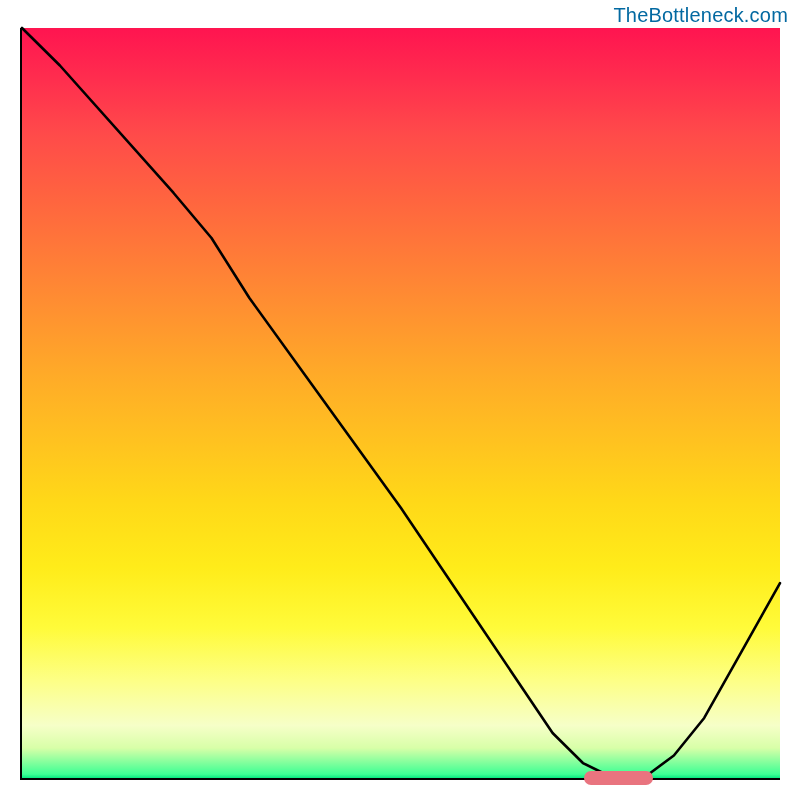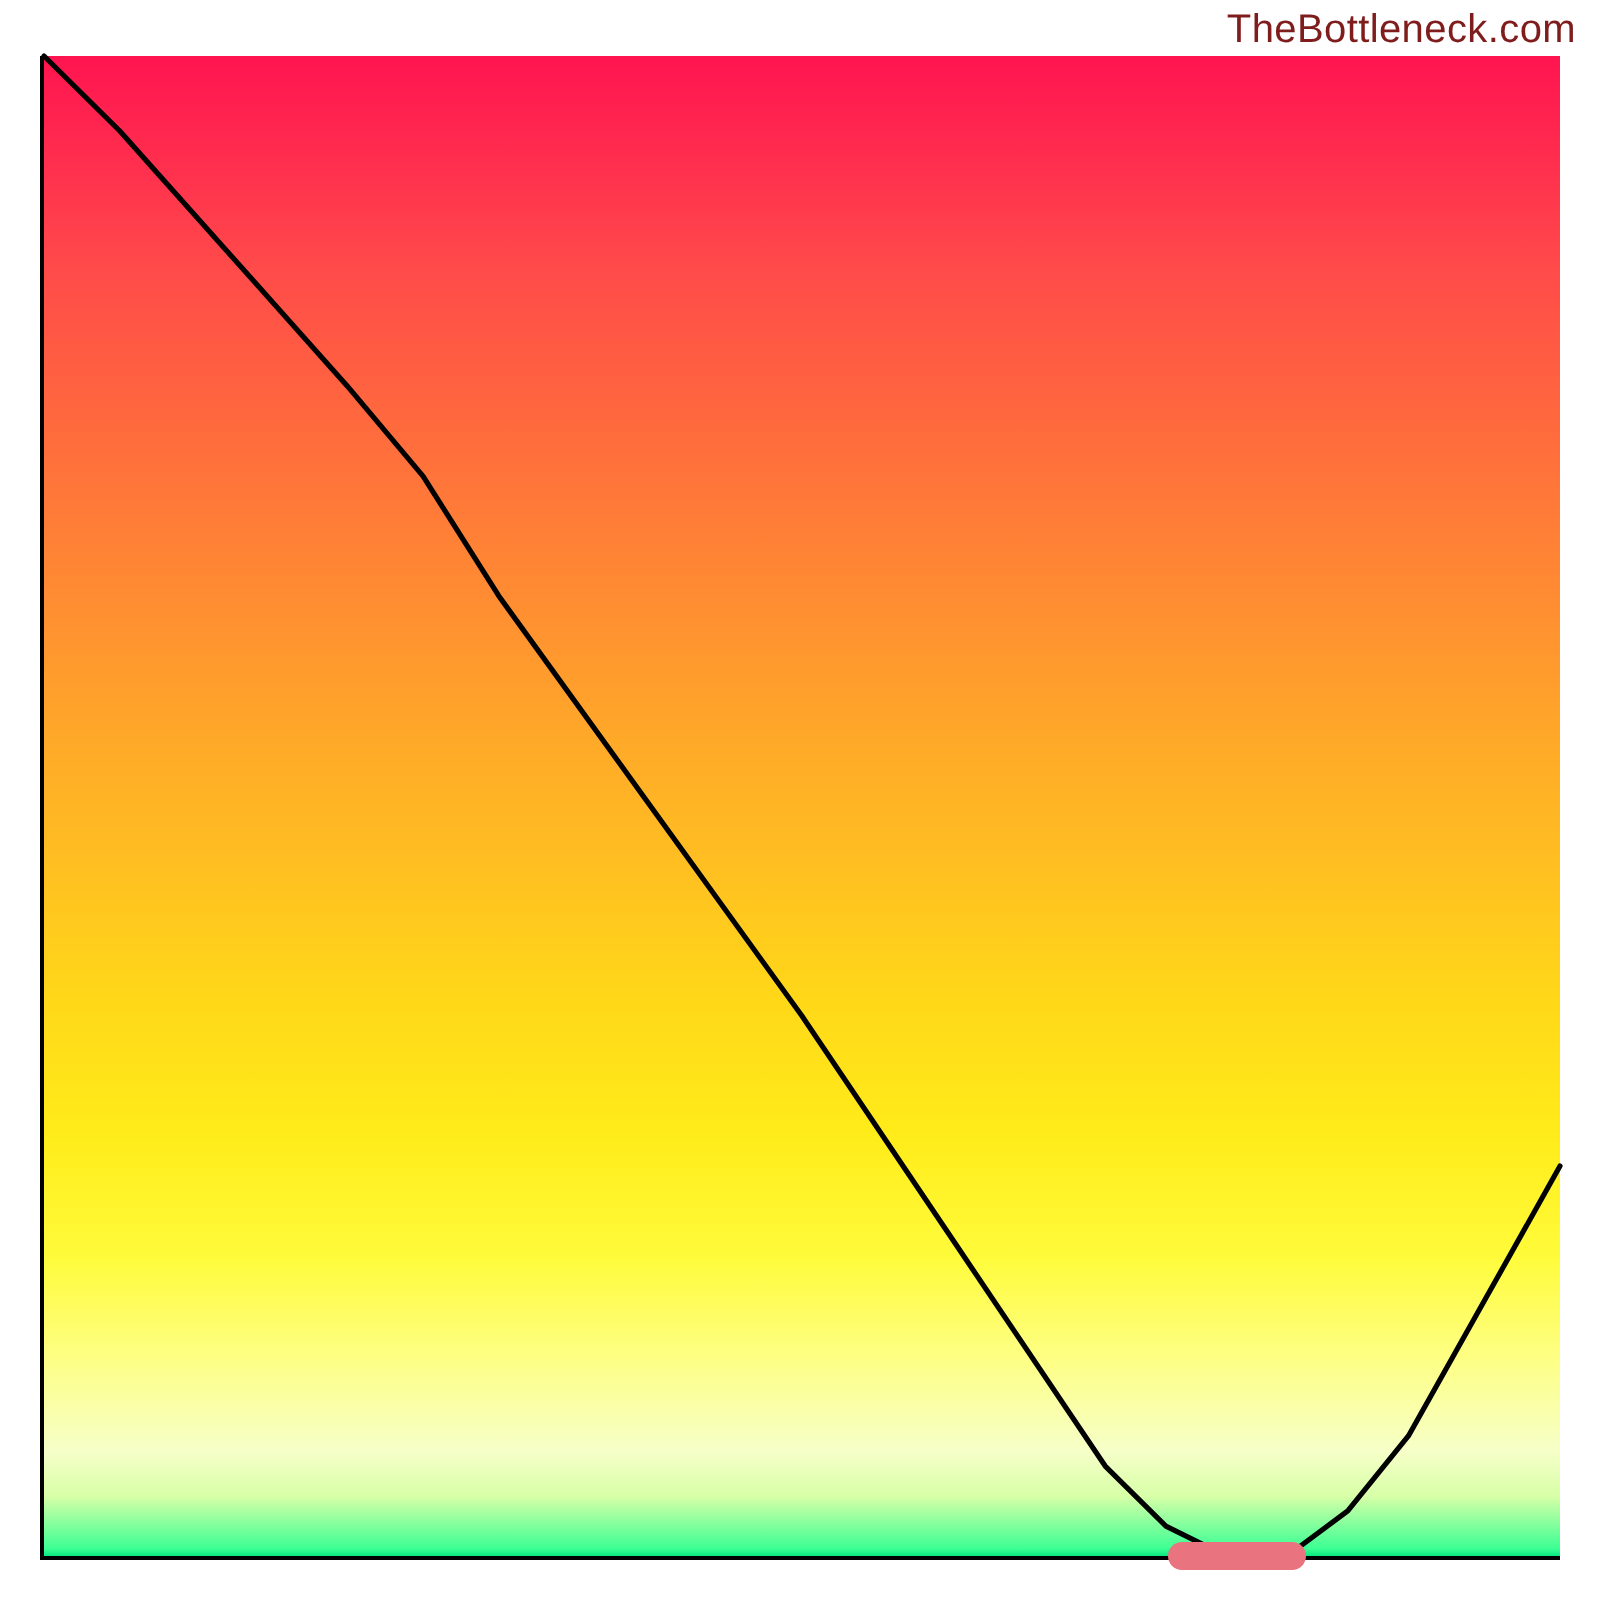--- a/index.html
+++ b/index.html
@@ -9,21 +9,21 @@
     background: #ffffff;
     position: relative;
     font-family: Arial, sans-serif;
   }
   .watermark {
     position: absolute;
     top: 4px;
     right: 12px;
     font-size: 20px;
     font-weight: 500;
-    color: #7f1d1d;
+    color: #0369a1;
     letter-spacing: 0.2px;
   }
   .plot-area {
     position: absolute;
     left: 20px;
     top: 28px;
     width: 760px;
     height: 752px;
     border-left: 2.5px solid #000;
     border-bottom: 2.5px solid #000;

